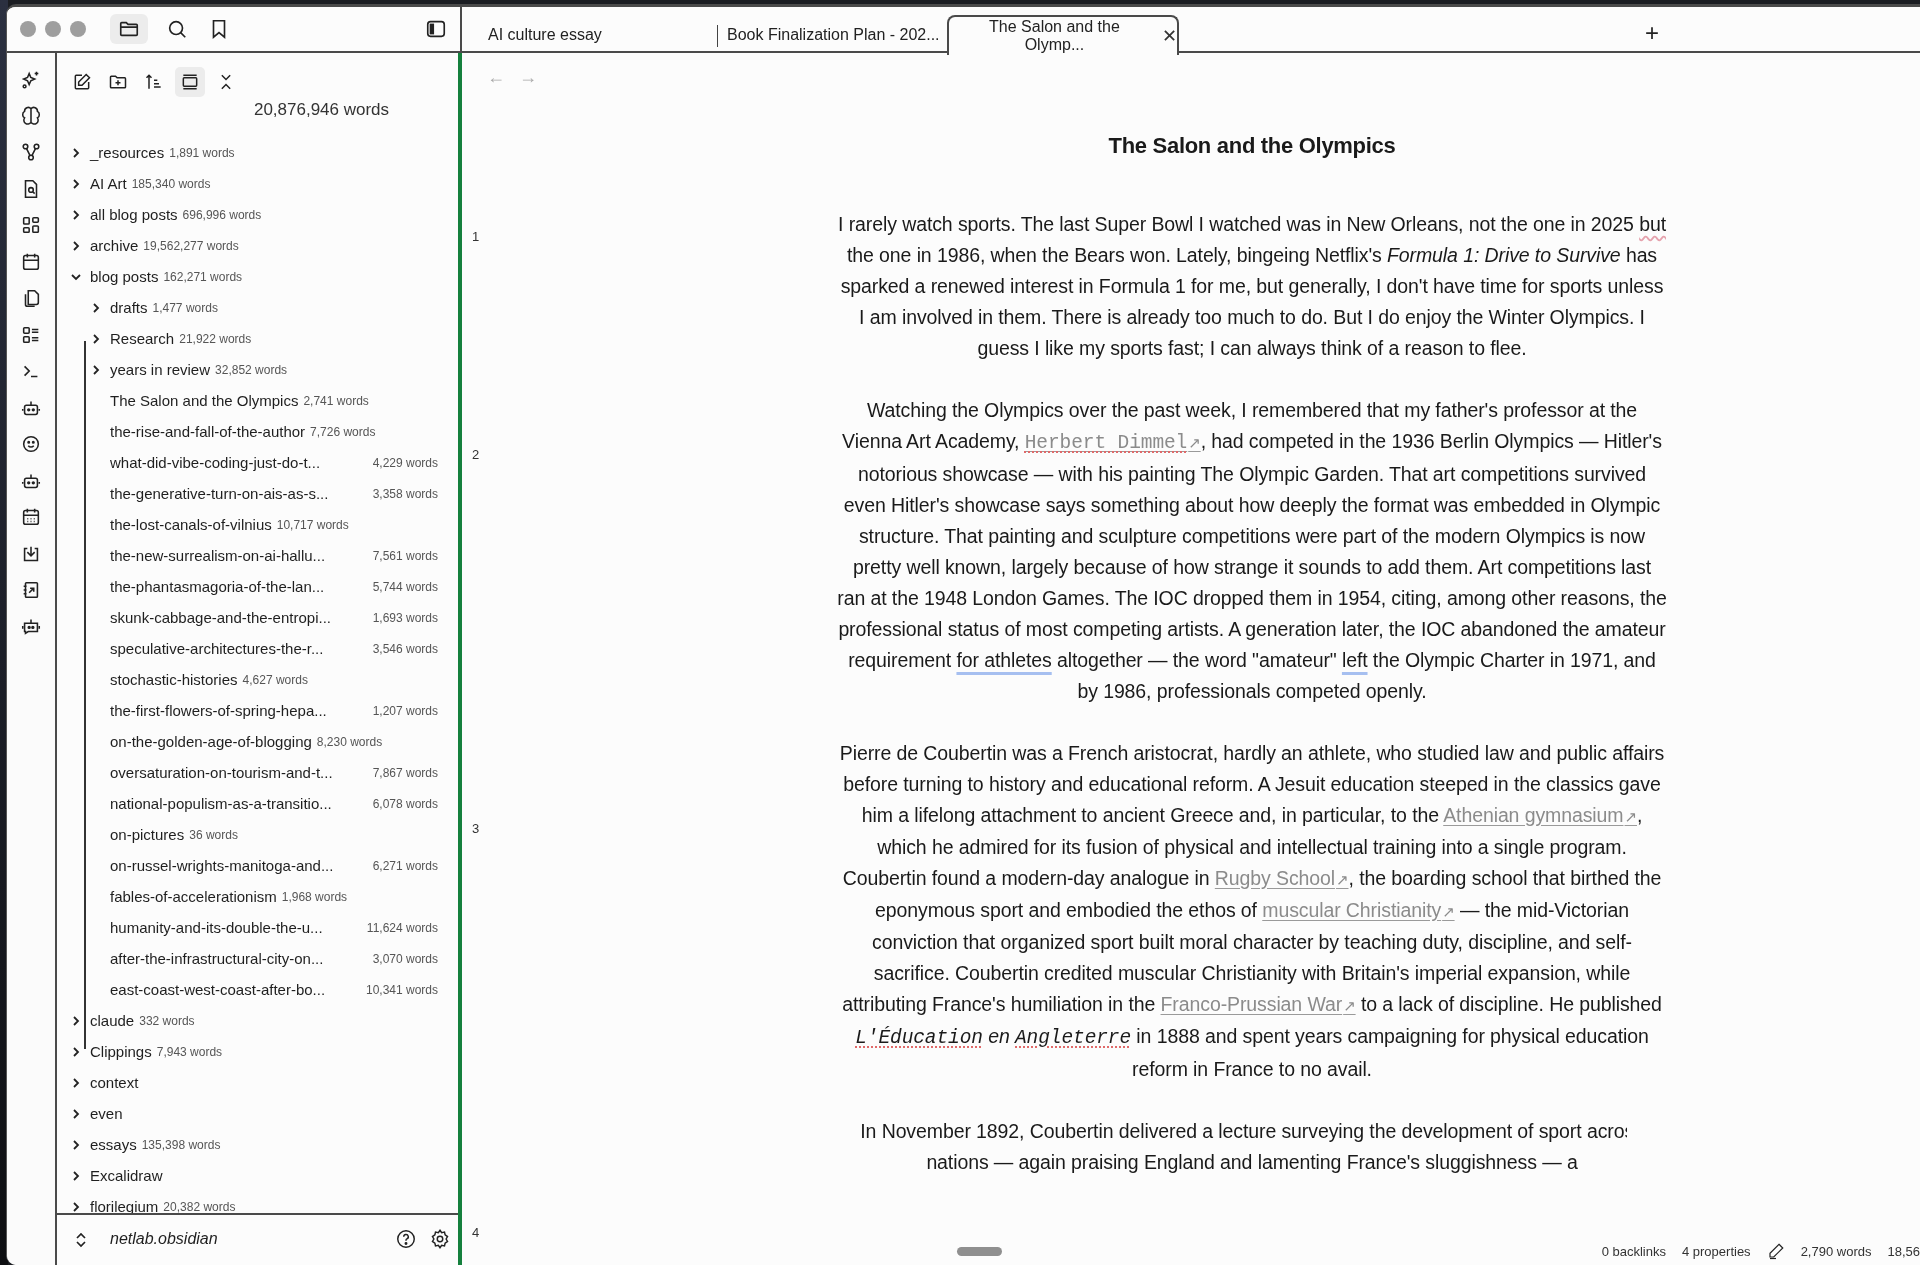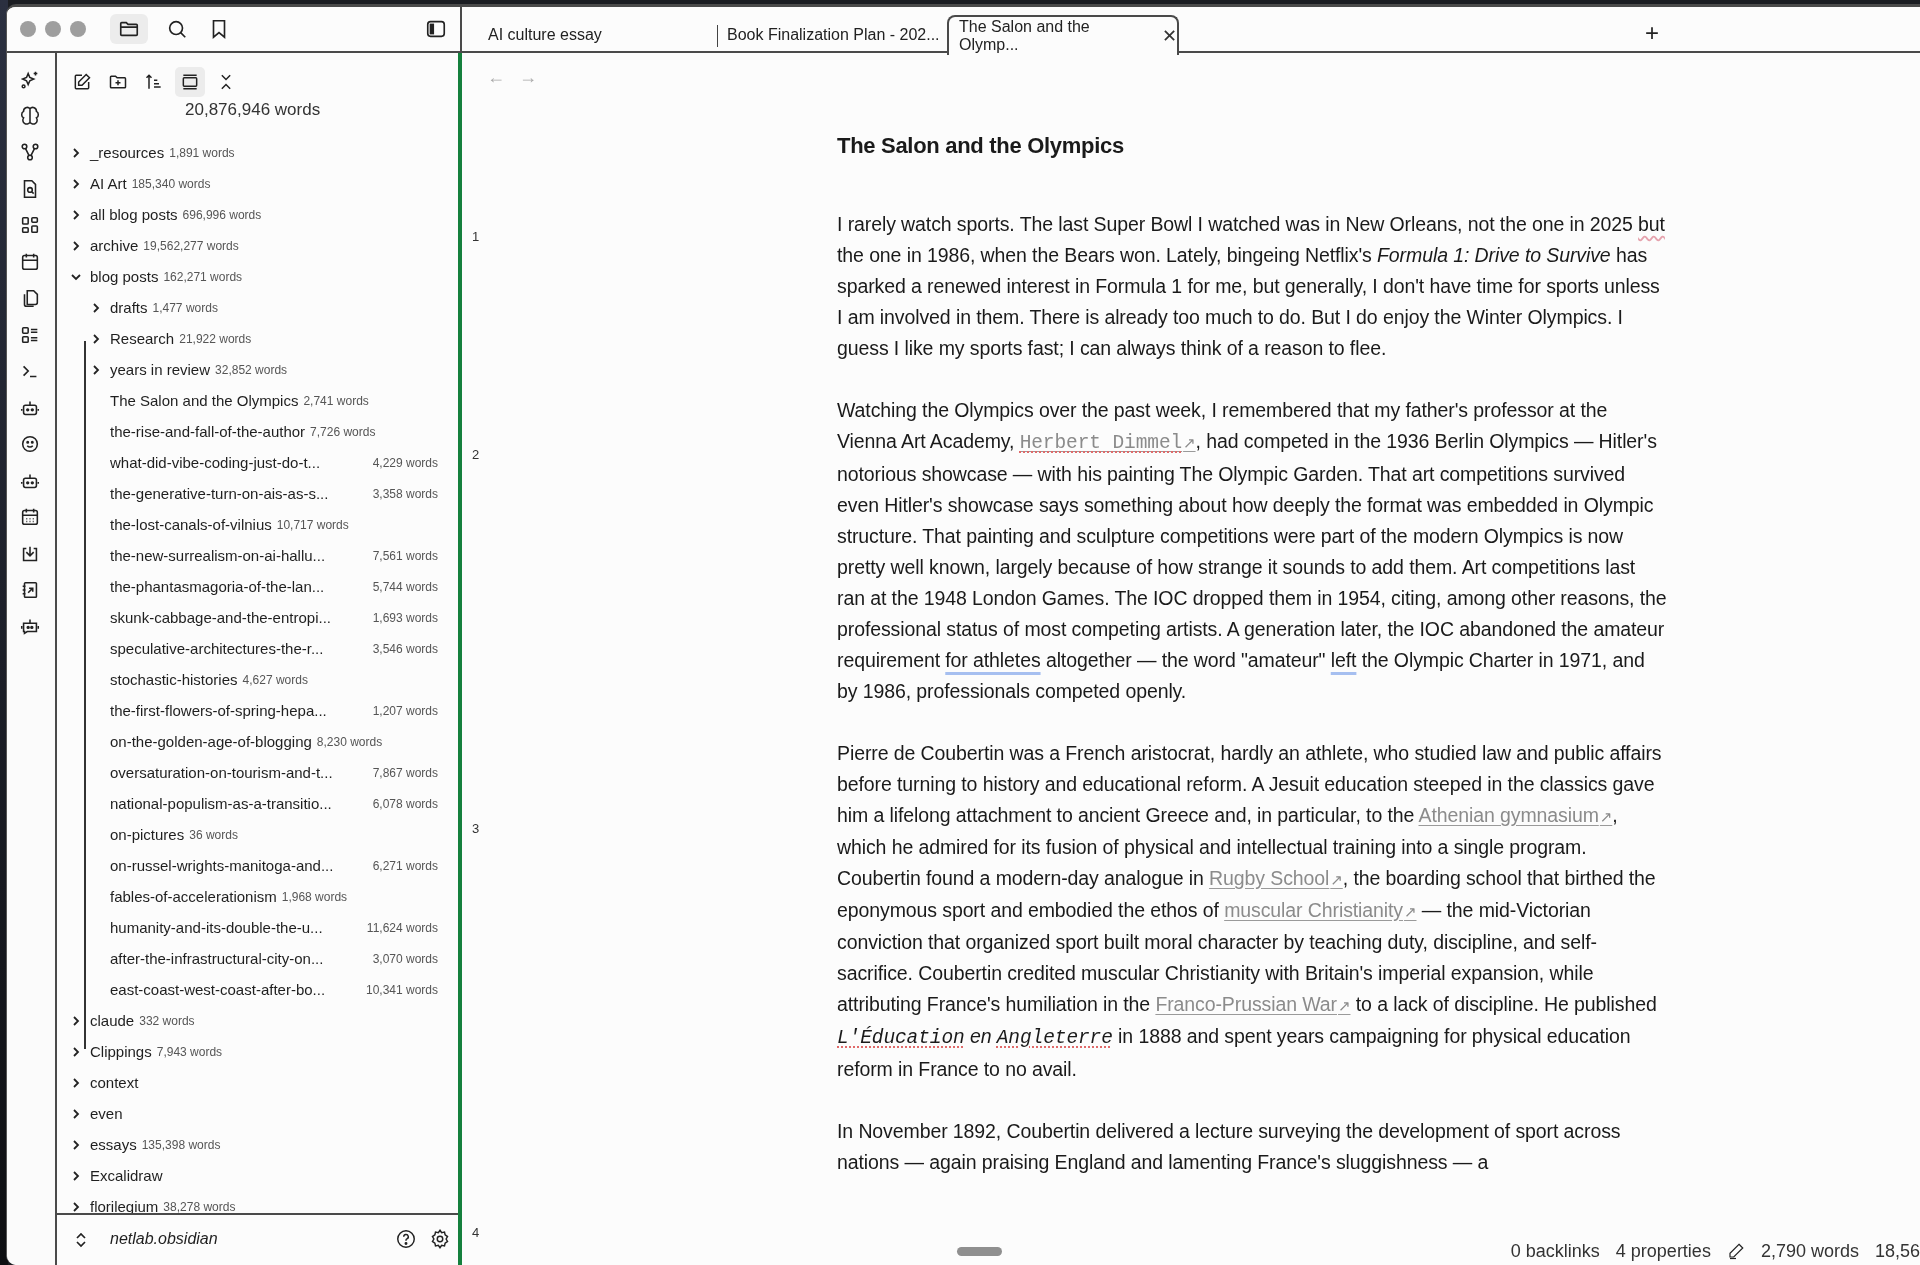--- a/index.html
+++ b/index.html
@@ -3,21 +3,21 @@
 <meta charset="utf-8">
 <style>
   * { box-sizing: border-box; margin: 0; padding: 0; }
   html, body { width: 1920px; height: 1265px; overflow: hidden; background: #1b1d22; }
   body { font-family: "Liberation Sans", sans-serif; color: #1f1f1f; position: relative; }
 
   .desk-left { position: absolute; left: 0; top: 0; width: 8px; height: 1265px; background: linear-gradient(#2b3040, #0e0f12); }
   .window {
     position: absolute; left: 6px; top: 4px; width: 1914px; height: 1261px;
     background: #fcfcfc; border-top: 3px solid #4a4a4a; border-left: 1px solid #555;
-    border-radius: 10px 0 0 10px; overflow: hidden;
+    border-radius: 10px 0 0 10px; overflow: hidden; text-align: center;
   }
 
   
   .titlebar-left { position: absolute; left: 0; top: 0; width: 455px; height: 46px; border-bottom: 2px solid #4a4a4a; border-right: 2px solid #4a4a4a; background: #fcfcfc; }
   .traffic { position: absolute; top: 14px; width: 16px; height: 16px; border-radius: 50%; background: #9e9e9e; }
   .tb-btn { position: absolute; top: 7px; width: 38px; height: 30px; border-radius: 6px; display: flex; align-items: center; justify-content: center; }
   .tb-btn.active { background: #ececec; }
   .tb-btn svg { width: 22px; height: 22px; }
 
   
@@ -75,21 +75,21 @@
   .para { font-size: 19.5px; line-height: 31px; color: #1a1a1a; margin-bottom: 31px; letter-spacing: -0.1px; }
   .para em { font-style: italic; }
   .ext-link { color: #8b8b8b; text-decoration: underline; text-decoration-color: #9a9a9a; text-underline-offset: 3px; }
   .ext-link .ext { font-size: 15px; margin-left: 1px; }
   .spell { text-decoration: underline wavy #e5a2ad; text-underline-offset: 4px; }
   .spell-red { text-decoration: underline dotted #e06a6a; text-underline-offset: 4px; font-family: Liberation Mono, monospace; }
   .gram { text-decoration: underline solid #a6bff0; text-decoration-thickness: 3px; text-underline-offset: 5px; }
 
   .scroll-thumb { position: absolute; left: 495px; top: 1194px; width: 45px; height: 9px; border-radius: 5px; background: #8f8f8f; }
 
-  .statusbar { position: absolute; right: 0; bottom: 0; height: 28px; padding: 0 0 0 10px; background: #fcfcfc; display: flex; align-items: center; gap: 16px; font-size: 18px; color: #333; white-space: nowrap; }
+  .statusbar { position: absolute; right: 0; bottom: 0; height: 28px; padding: 0 0 0 10px; background: #fcfcfc; display: flex; align-items: center; gap: 16px; font-size: 13px; color: #333; white-space: nowrap; }
   .statusbar svg { width: 18px; height: 18px; }
 </style>
 </head>
 <body>
 
 <div class="desk-left"></div>
 <div class="window">
 
   <div class="titlebar-left">
     <div class="traffic" style="left:13px"></div>
@@ -459,21 +459,21 @@
           </span>
           <span class="name">Excalidraw</span>
         </div>
         <div class="tree-item l0">
           <span class="chev">
             <svg viewBox="0 0 12 12" fill="none" stroke="#222" stroke-width="1.8">
               <path d="M4 2l4 4-4 4"></path>
             </svg>
           </span>
           <span class="name">florilegium</span>
-          <span class="wc">38,278 words</span>
+          <span class="wc">20,382 words</span>
         </div>
       </div>
 
     <div class="vault-bar">
       <svg class="updown" viewBox="0 0 14 18" fill="none" stroke="#222" stroke-width="1.7">
           <path d="M3 7l4-4 4 4M3 11l4 4 4-4"></path>
         </svg>
       <span class="vault-name">netlab.obsidian</span>
       <div class="vb-icon" style="left:338px"><svg viewBox="0 0 24 24" fill="none" stroke="#222" stroke-width="1.6">
             <circle cx="12" cy="12" r="9"></circle>

